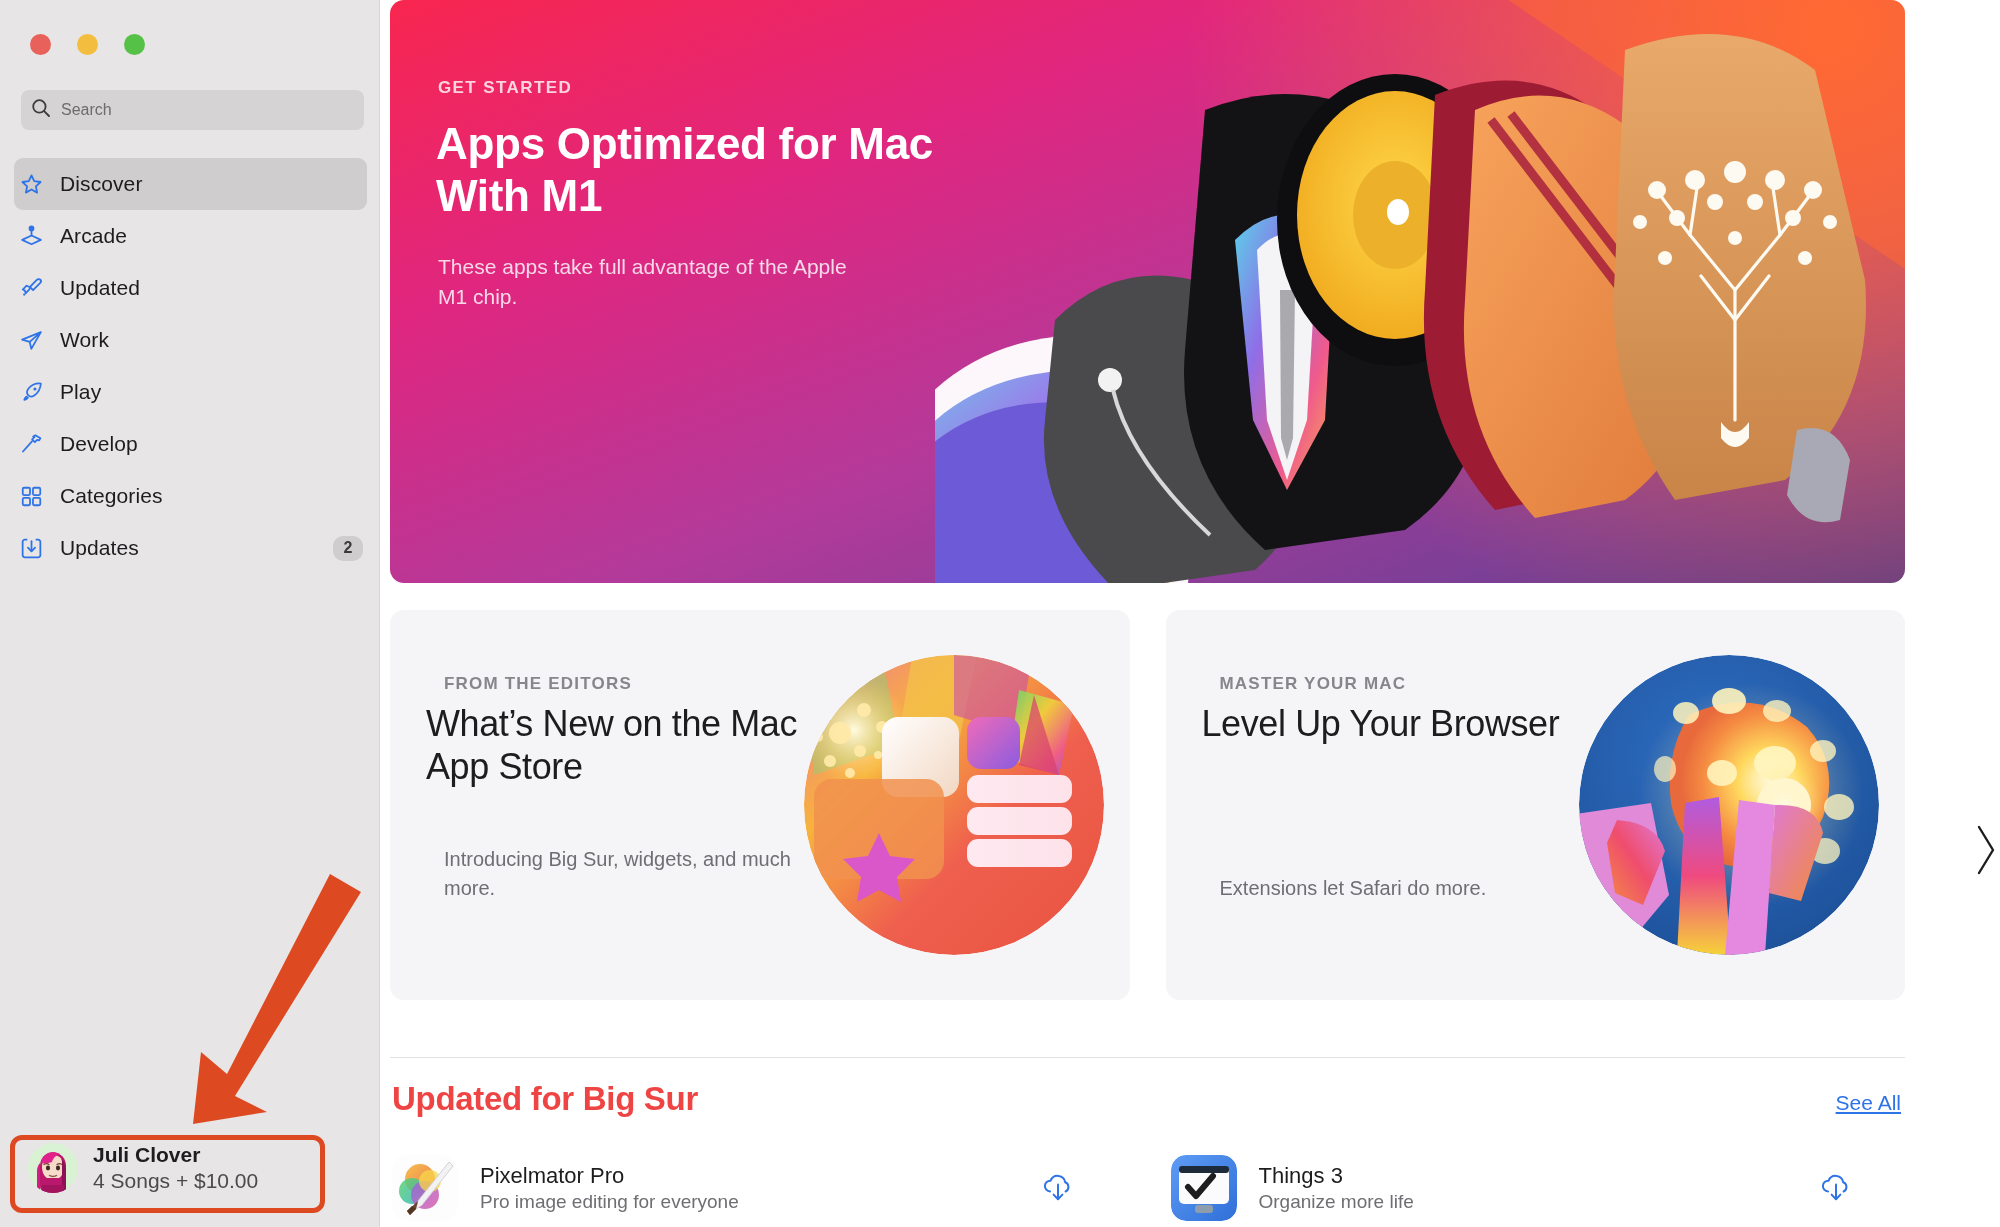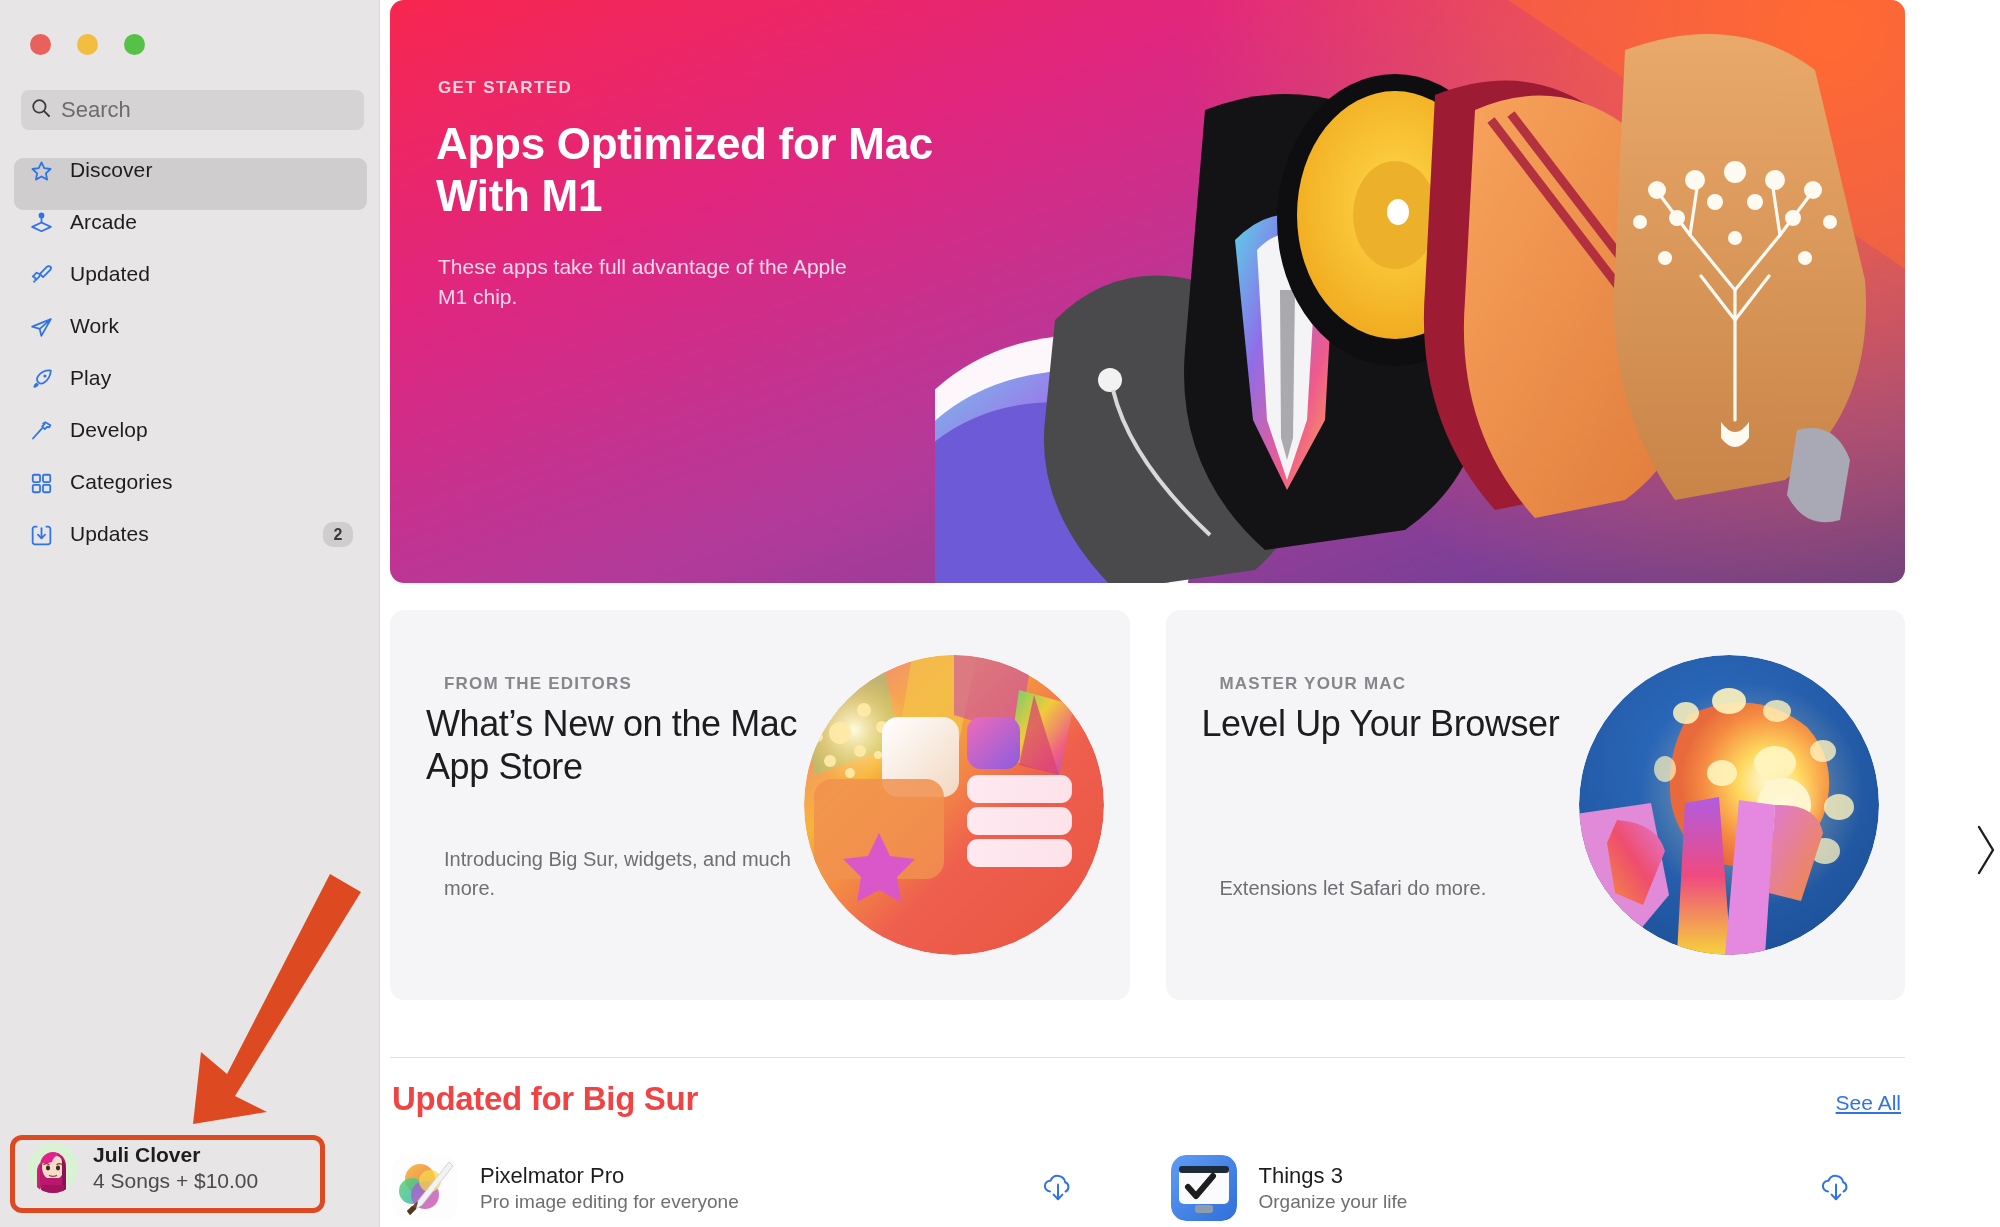--- a/index.html
+++ b/index.html
@@ -26,29 +26,29 @@
   .tl.green  { background:#55c146; }
 
   .search-wrap {
     position:absolute; left:21px; top:90px; width:343px; height:40px;
     background:#d5d3d3; border-radius:8px;
     display:flex; align-items:center; padding:0 10px; gap:10px;
   }
   .search-wrap svg { flex:0 0 auto; }
   .search-input {
     border:none; outline:none; background:transparent;
-    font-family:"Liberation Sans", sans-serif; font-size:22px; color:#0c4a6e;
+    font-family:"Liberation Sans", sans-serif; font-size:16px; color:#0c4a6e;
     width:100%;
   }
   .search-input::placeholder { color:#6d6c6c; }
 
   .nav { position:absolute; left:14px; top:158px; width:353px; }
   .nav-item {
-    display:flex; gap:16px;
-    height:52px; padding:0 14px; border-radius:9px;
+    display:flex; align-items:center; gap:16px;
+    height:52px; padding:0 4px; border-radius:9px;
     cursor:default; position:relative;
   }
   .nav-item.active { background:#cfcdcd; }
   .nav-ico { width:26px; height:26px; flex:0 0 26px; display:flex; align-items:center; justify-content:center; }
   .nav-label { font-size:21px; color:#1d1d1f; letter-spacing:.1px; }
   .badge {
     margin-left:auto; background:#cfcdcd; color:#3a3a3c;
     font-size:16px; font-weight:bold; border-radius:10px;
     min-width:30px; height:25px; display:flex; align-items:center; justify-content:center;
     padding:0 8px;
@@ -583,21 +583,21 @@
             </defs>
             <rect width="66" height="66" rx="15" fill="url(#thB)"></rect>
             <rect x="8" y="11" width="50" height="38" rx="5" fill="#fbfbfd"></rect>
             <rect x="8" y="11" width="50" height="7" rx="3" fill="#1c2a3a"></rect>
             <path d="M17 32 l8 9 17-20" stroke="#1d1d1f" stroke-width="6" fill="none" stroke-linecap="round" stroke-linejoin="round"></path>
             <rect x="24" y="50" width="18" height="8" rx="3" fill="#8e9dad"></rect>
           </svg>
         </div>
         <div class="app-meta">
           <span class="app-name">Things 3</span>
-          <span class="app-desc">Organize your life</span>
+          <span class="app-desc">Organize more life</span>
         </div>
         <div class="dl-btn">
           <svg width="38" height="38" viewBox="0 0 38 38" fill="none" stroke="#2f73e8" stroke-width="2" stroke-linecap="round" stroke-linejoin="round">
             <path d="M11 22.5a5.4 5.4 0 01.6-10.8 7.6 7.6 0 0114.6 1.6 5 5 0 01.4 9.2"></path>
             <line x1="19" y1="15.5" x2="19" y2="30"></line>
             <path d="M14.6 25.6L19 30.2l4.4-4.6"></path>
           </svg>
         </div>
       </div>
 

